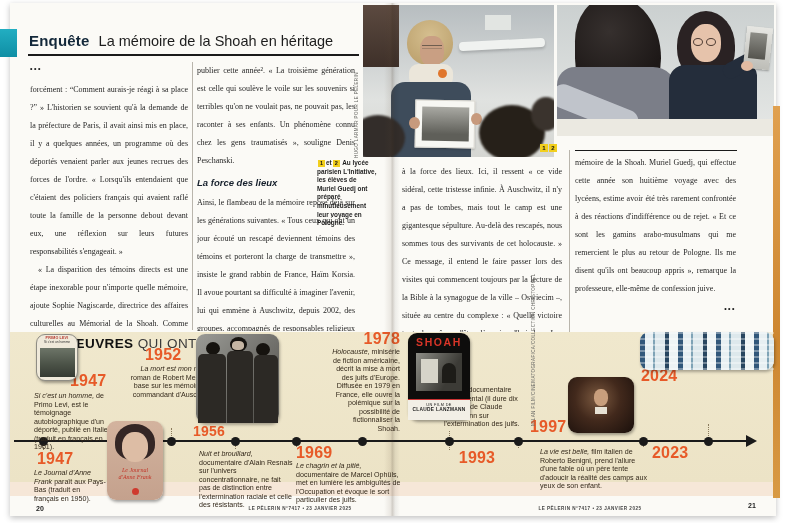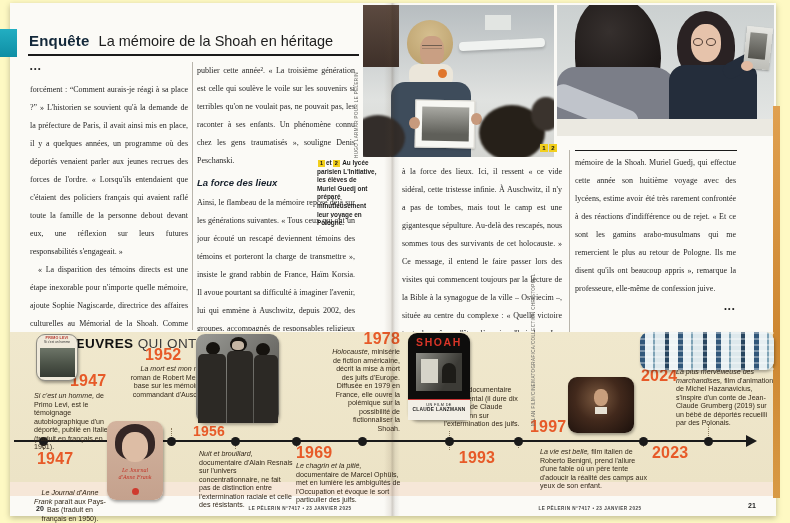--- a/index.html
+++ b/index.html
@@ -1,18 +1,18 @@
 <!DOCTYPE html>
 <html><head>
 <meta charset="utf-8">
 <style>
   * { margin:0; padding:0; box-sizing:border-box; }
   html,body { width:790px; height:523px; }
   body { font-family:"Liberation Sans","DejaVu Sans",sans-serif; background:#e7e6e3; }
-  #spread { position:relative; width:790px; height:523px; overflow:hidden; background:#fef9c3; }
+  #spread { position:relative; width:790px; height:523px; overflow:hidden; background:#ffffff; }
   .abs { position:absolute; }
 
   
   #paper { left:10px; top:3px; width:766px; height:513px; background:#fbfaf6; box-shadow:0 2px 6px rgba(0,0,0,.25); }
   #gutter { left:384px; top:3px; width:16px; height:513px;
     background:linear-gradient(90deg, rgba(0,0,0,0) 0%, rgba(90,70,50,.10) 40%, rgba(60,45,30,.22) 52%, rgba(0,0,0,.06) 70%, rgba(0,0,0,0) 100%); z-index:40; }
   #edge-strip { left:773px; top:106px; width:7px; height:392px; background:linear-gradient(180deg,#e0a04f,#cd8630 60%,#d89a44); z-index:5; }
 
   
   #kicker-block { left:0; top:29px; width:17px; height:28px; background:linear-gradient(180deg,#22aec2,#0f8ea4); z-index:30; }
@@ -269,21 +269,21 @@
   <div class="tl-desc" style="left:34px; top:392px; width:74px;">
     <i>Si c'est un homme,</i> <span>de Primo Levi, est le témoignage autobiographique d'un déporté, publié en Italie (traduit en français en 1961).</span>
   </div>
 
   <div class="tl-year ra" style="left:145px; top:346px;">1952</div>
   <div class="tl-desc ra" style="left:126px; top:365px; width:89px;">
     <i>La mort est mon métier,</i> <span>roman de Robert Merle, se base sur les mémoires du commandant d'Auschwitz.</span>
   </div>
 
   <div class="tl-year" style="left:37px; top:450px;">1947</div>
-  <div class="tl-desc" style="left:34px; top:489px; width:72px;text-align:center;">
+  <div class="tl-desc" style="left:34px; top:469px; width:72px;">
     <i>Le Journal d'Anne Frank</i> <span>paraît aux Pays-Bas (traduit en français en 1950).</span>
   </div>
 
   <div class="tl-year" style="left:193px; top:423px; font-size:14px;">1956</div>
   <div class="tl-desc" style="left:199px; top:450px; width:95px;">
     <i>Nuit et brouillard,</i> <span>documentaire d'Alain Resnais sur l'univers concentrationnaire, ne fait pas de distinction entre l'extermination raciale et celle des résistants.</span>
   </div>
 
   <div class="tl-year" style="left:296px; top:444px;">1969</div>
   <div class="tl-desc" style="left:296px; top:462px; width:108px;">
@@ -303,23 +303,20 @@
   <div class="tl-year ca" style="left:424px; top:449px; width:106px;">1993</div>
 
   <div class="tl-year" style="left:530px; top:418px;">1997</div>
   <div class="tl-desc" style="left:540px; top:448px; width:108px;">
     <i>La vie est belle,</i> <span>film italien de Roberto Benigni, prend l'allure d'une fable où un père tente d'adoucir la réalité des camps aux yeux de son enfant.</span>
   </div>
 
   <div class="tl-year" style="left:652px; top:444px;">2023</div>
 
   <div class="tl-year" style="left:641px; top:367px;">2024</div>
-  <div class="tl-desc" style="left:676px; top:368px; width:100px;">
-    <i>La plus merveilleuse des marchandises,</i> <span>film d'animation de Michel Hazanavicius, s'inspire d'un conte de Jean-Claude Grumberg (2019) sur un bébé de déportés recueilli par des Polonais.</span>
-  </div>
 
   <div class="pageno" style="left:36px; top:505px;">20</div>
   <div class="folio" style="left:210px; top:506px; width:180px; text-align:center;">LE PÈLERIN N°7417 • 23 JANVIER 2025</div>
   <div class="folio" style="left:500px; top:506px; width:180px; text-align:center;">LE PÈLERIN N°7417 • 23 JANVIER 2025</div>
   <div class="pageno" style="left:748px; top:502px;">21</div>
 
   <div class="abs" id="gutter"></div>
   <div class="abs" id="edge-strip"></div>
 </div>
 

